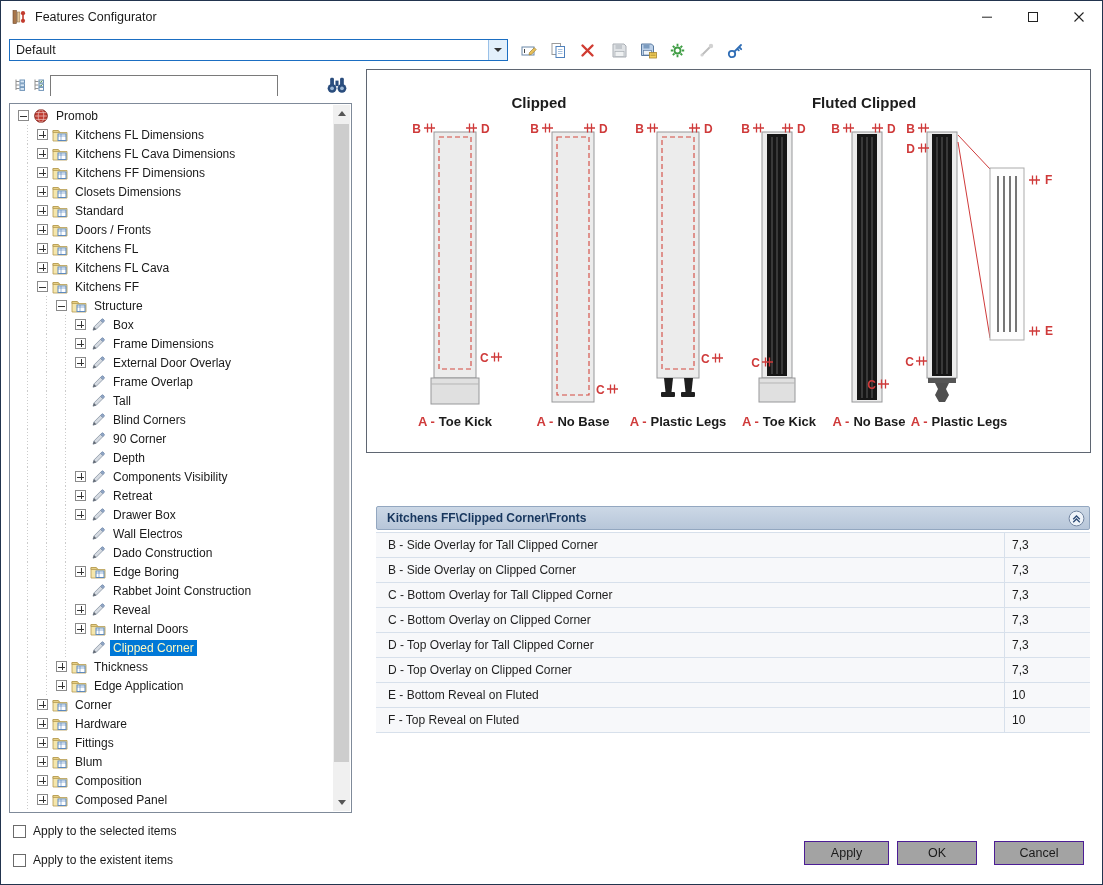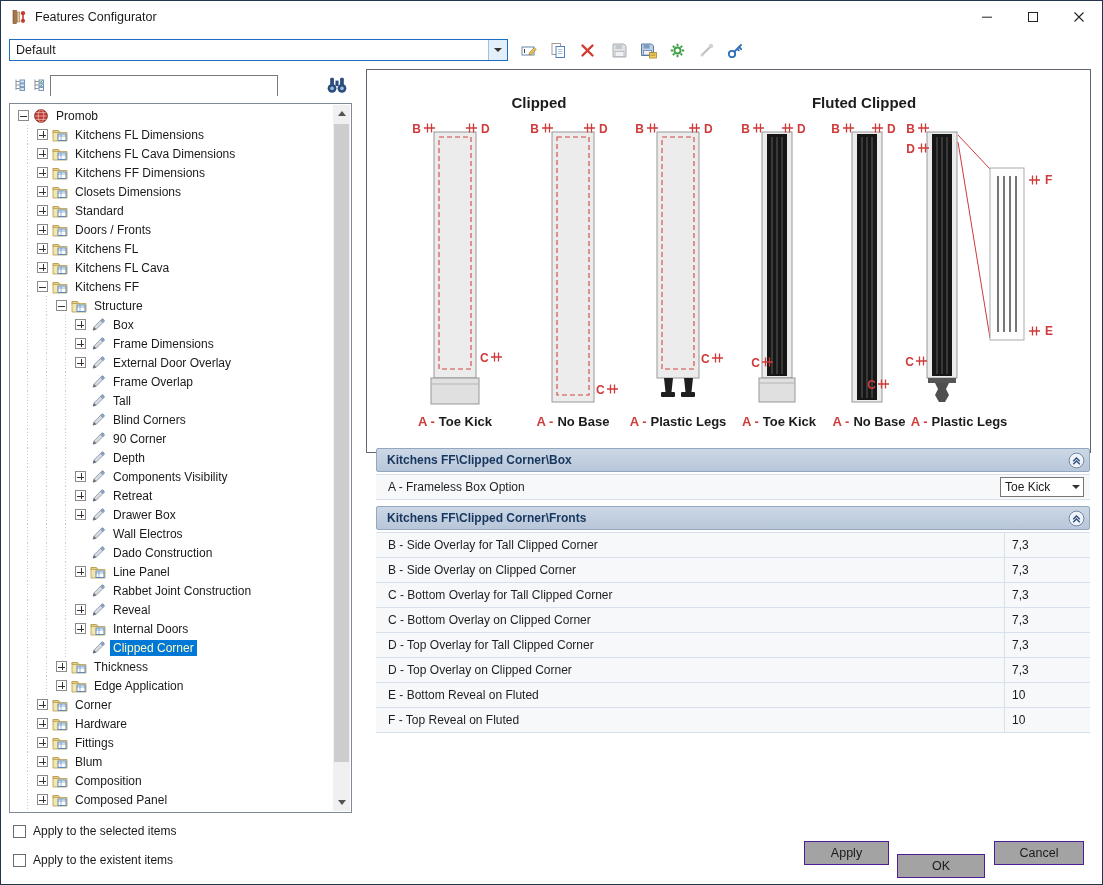--- a/index.html
+++ b/index.html
@@ -87,21 +87,21 @@
   .pvalue{width:86px;border-left:1px solid #d7e0eb;display:flex;align-items:center;padding-left:7px;box-sizing:border-box;margin-left:10px;}
   .pcombo{width:84px;height:20px;margin:auto 6px auto 0;border:1px solid #767676;background:#fff;
           display:flex;align-items:center;box-sizing:border-box;}
   .pcombo .txt{flex:1;padding-left:4px;font-size:12px;white-space:nowrap;}
   .pcombo .arr{width:15px;display:flex;justify-content:center;}
 
   
   .fbtn{position:absolute;top:840px;height:24px;background:#a3a3a3;border:1px solid #4c1d95;
         font-size:12.5px;display:flex;align-items:center;justify-content:center;box-sizing:border-box;}
   .fbtn.apply{left:803px;width:85px;}
-  .fbtn.ok{left:896px;width:88px;margin-top:13px;}
+  .fbtn.ok{left:896px;width:80px;}
   .fbtn.cancel{left:993px;width:90px;}
 </style>
 </head>
 <body>
 
 <div class="window">
 
   <div class="titlebar">
     <span class="appicon">
       <svg viewBox="0 0 16 16" width="16" height="16">
@@ -555,21 +555,21 @@
           <span class="gd"></span>
           <span class="exp plus"></span>
           <span class="ticon">
             <svg viewBox="0 0 16 16" width="16" height="16">
               <path d="M1 3.5h5.2l1.6 2H15v8.5H1z" fill="#f5e6ac" stroke="#b59a50" stroke-width=".8"></path>
               <path d="M1 3.5h5.2l1.6 2H1z" fill="#e8d188" stroke="#b59a50" stroke-width=".8"></path>
               <rect x="6" y="7" width="8" height="6.5" fill="#fff" stroke="#4f81bd" stroke-width=".9"></rect>
               <path d="M6 9h8M9 7v6.5" stroke="#4f81bd" stroke-width=".6"></path>
             </svg>
           </span>
-          <span class="tlabel">Line Panel</span>
+          <span class="tlabel">Edge Boring</span>
         </div>
         <div class="trow">
           <span class="gd"></span>
           <span class="gd"></span>
           <span class="gd"></span>
           <span class="exp none"></span>
           <span class="ticon">
             <svg viewBox="0 0 16 16" width="16" height="16">
               <path d="M3 13.2l1-3.3 6.6-6.6 2.3 2.3-6.6 6.6z" fill="#d6dbe2" stroke="#8793a2" stroke-width=".8"></path>
               <path d="M10.6 3.3l2.3 2.3 1.2-1.2c.4-.4.4-.9 0-1.3l-1-1c-.4-.4-.9-.4-1.3 0z" fill="#90a6c6" stroke="#6c82a4" stroke-width=".7"></path>
@@ -843,40 +843,20 @@
 
       <text class="dlabel" x="88" y="346"><tspan class="lp">A -</tspan><tspan dx="4">Toe Kick</tspan></text>
       <text class="dlabel" x="206" y="346"><tspan class="lp">A -</tspan><tspan dx="4">No Base</tspan></text>
       <text class="dlabel" x="311" y="346"><tspan class="lp">A -</tspan><tspan dx="4">Plastic Legs</tspan></text>
       <text class="dlabel" x="412" y="346"><tspan class="lp">A -</tspan><tspan dx="4">Toe Kick</tspan></text>
       <text class="dlabel" x="502" y="346"><tspan class="lp">A -</tspan><tspan dx="4">No Base</tspan></text>
       <text class="dlabel" x="592" y="346"><tspan class="lp">A -</tspan><tspan dx="4">Plastic Legs</tspan></text>
     </svg>
   </div>
 
-  <div class="grp g1">
-    <div class="ghead">
-      <span class="gtitle">Kitchens FF\Clipped Corner\Box</span>
-      <span class="gchev"><svg viewBox="0 0 17 17" width="17" height="17">
-            <circle cx="8.5" cy="8.5" r="7.4" fill="#eef3f9" stroke="#7285a0"></circle>
-            <path d="M5.2 9.2L8.5 6l3.3 3.2M5.2 12.2L8.5 9l3.3 3.2" fill="none" stroke="#2c4a74" stroke-width="1.3"></path>
-          </svg></span>
-    </div>
-    <div class="gbody">
-      <div class="prow">
-        <span class="plabel">A - Frameless Box Option</span>
-        <span class="pcombo">
-          <span class="txt">Toe Kick</span>
-          <span class="arr">
-              <span class="tri"></span>
-            </span>
-        </span>
-      </div>
-    </div>
-  </div>
 
   <div class="grp g2">
     <div class="ghead">
       <span class="gtitle">Kitchens FF\Clipped Corner\Fronts</span>
       <span class="gchev"><svg viewBox="0 0 17 17" width="17" height="17">
             <circle cx="8.5" cy="8.5" r="7.4" fill="#eef3f9" stroke="#7285a0"></circle>
             <path d="M5.2 9.2L8.5 6l3.3 3.2M5.2 12.2L8.5 9l3.3 3.2" fill="none" stroke="#2c4a74" stroke-width="1.3"></path>
           </svg></span>
     </div>
     <div class="gbody">

